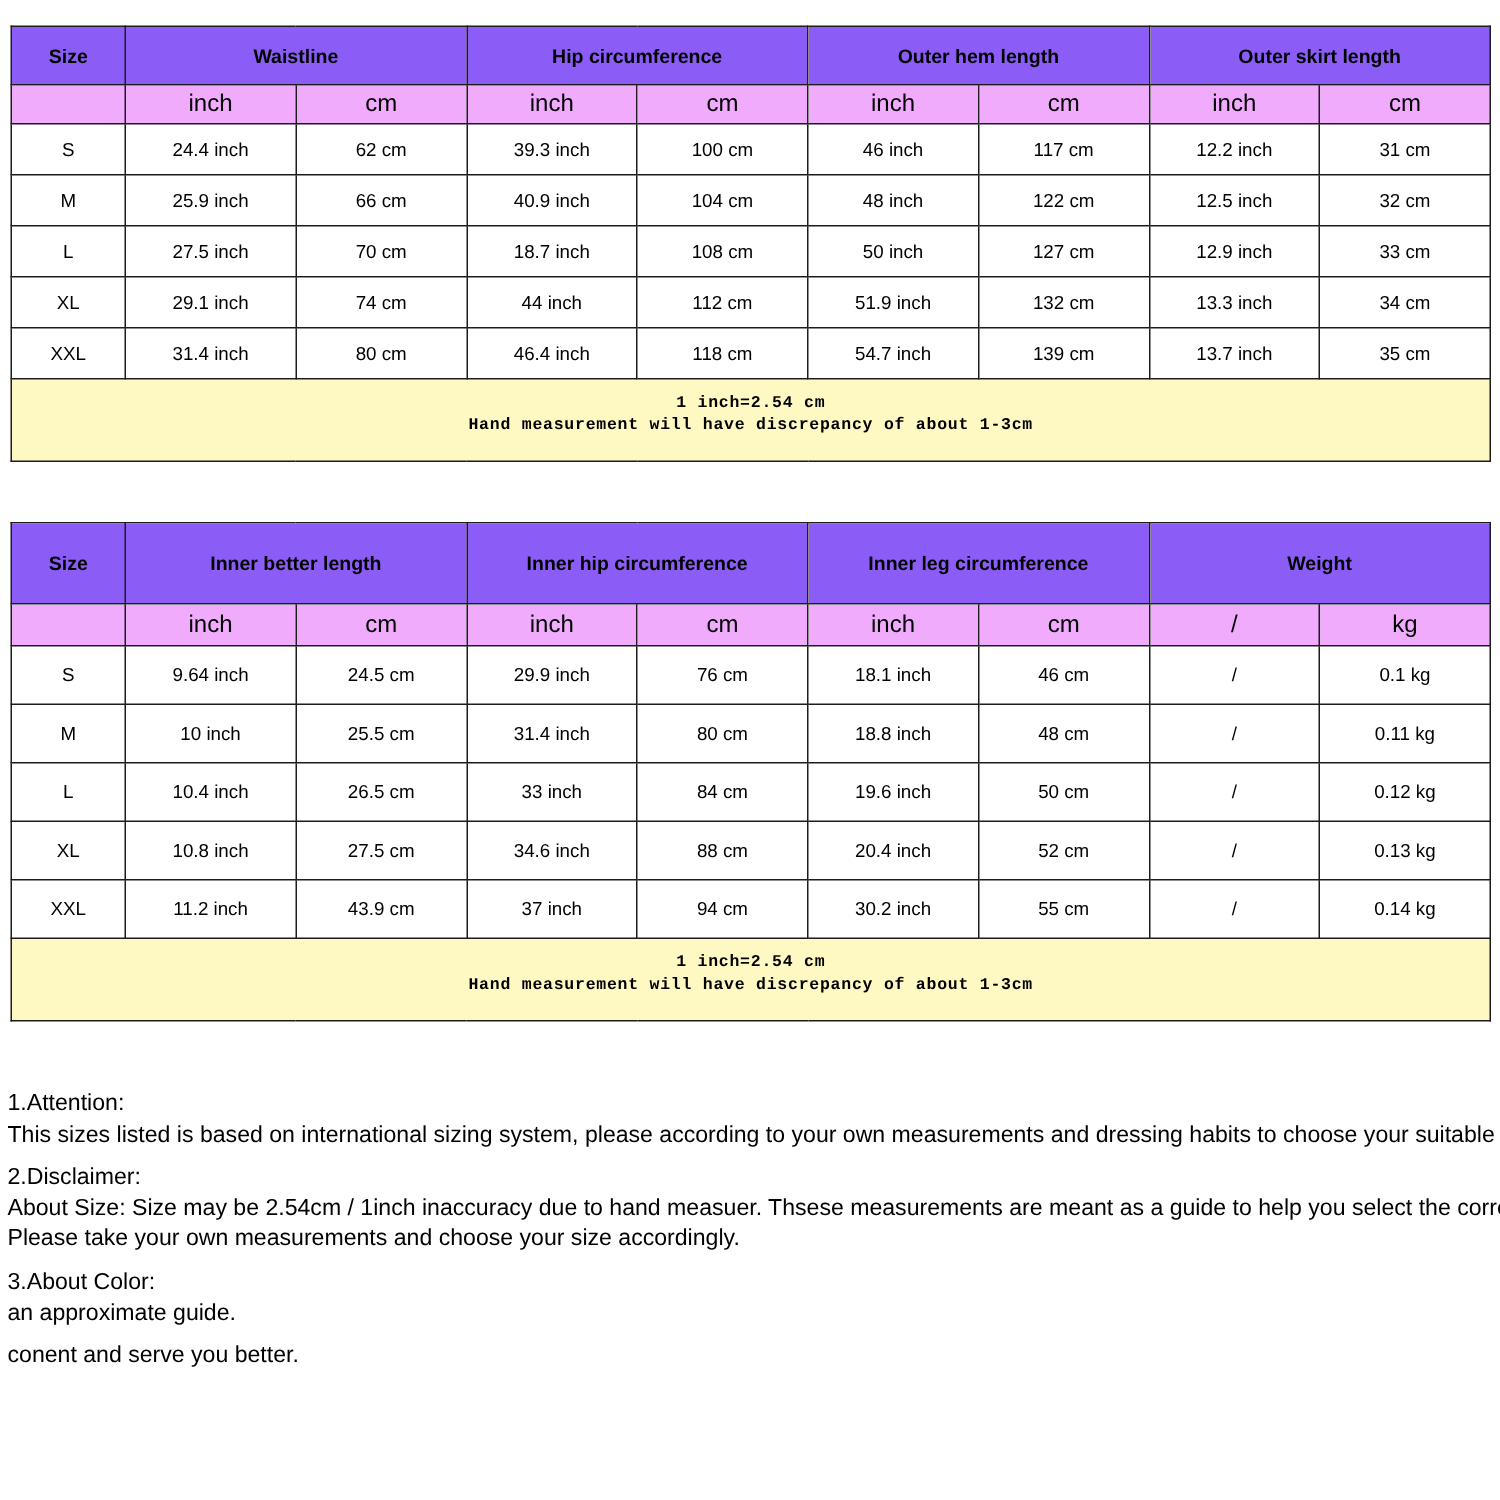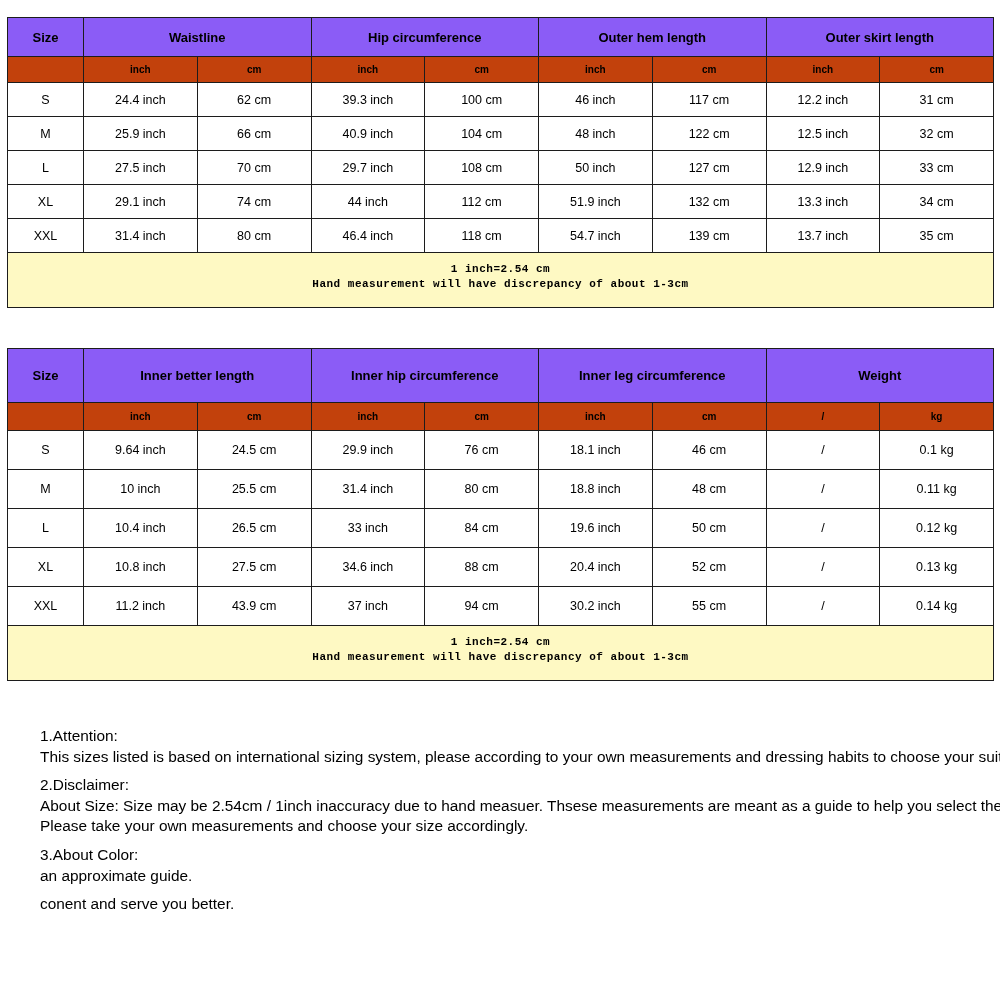--- a/index.html
+++ b/index.html
@@ -28,23 +28,23 @@
     padding: 0;
     overflow: hidden;
     white-space: nowrap;
   }
   .size-table tr.grp th {
     background: #8b5cf6;
     font-size: 13px;
     font-weight: bold;
   }
   .size-table tr.units th {
-    background: #c2410c;
-    font-size: 10px;
-    font-weight: bold;
+    background: #f0abfc;
+    font-size: 16px;
+    font-weight: normal;
   }
   .size-table tbody td {
     background: #ffffff;
     font-size: 12.5px;
   }
   #t1 tr.grp th   { height: 39px; }
   #t1 tr.units th { height: 26px; }
   #t1 tbody td    { height: 34px; }
   #t2 tr.grp th   { height: 54px; }
   #t2 tr.units th { height: 28px; }
@@ -60,21 +60,21 @@
   }
 
   .notes {
     position: absolute;
     left: 5px;
     top: 726px;
     width: 990px;
     font-size: 15.4px;
     line-height: 20.6px;
   }
-  .notes .sec { margin-bottom: 8px; margin-left: 35px; }
+  .notes .sec { margin-bottom: 8px; }
   .notes .ln { white-space: nowrap; }
 </style>
 </head>
 <body>
 
 <div class="sheet">
 
   <table id="t1" class="size-table">
     <colgroup>
         <col class="c-size">
@@ -120,21 +120,21 @@
         <td>104 cm</td>
         <td>48 inch</td>
         <td>122 cm</td>
         <td>12.5 inch</td>
         <td>32 cm</td>
       </tr>
       <tr>
         <td>L</td>
         <td>27.5 inch</td>
         <td>70 cm</td>
-        <td>29.7 inch</td>
+        <td>18.7 inch</td>
         <td>108 cm</td>
         <td>50 inch</td>
         <td>127 cm</td>
         <td>12.9 inch</td>
         <td>33 cm</td>
       </tr>
       <tr>
         <td>XL</td>
         <td>29.1 inch</td>
         <td>74 cm</td>

